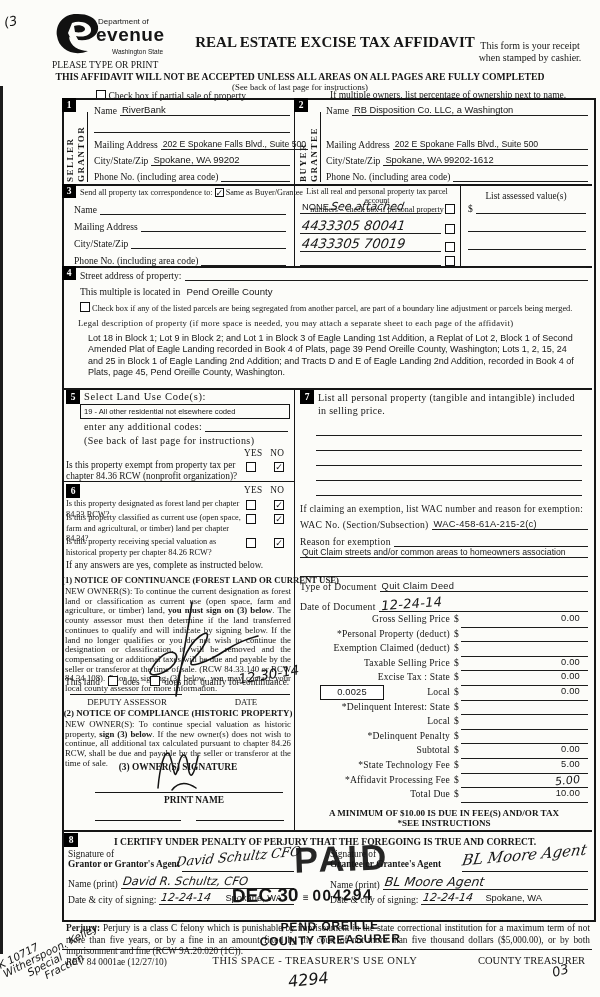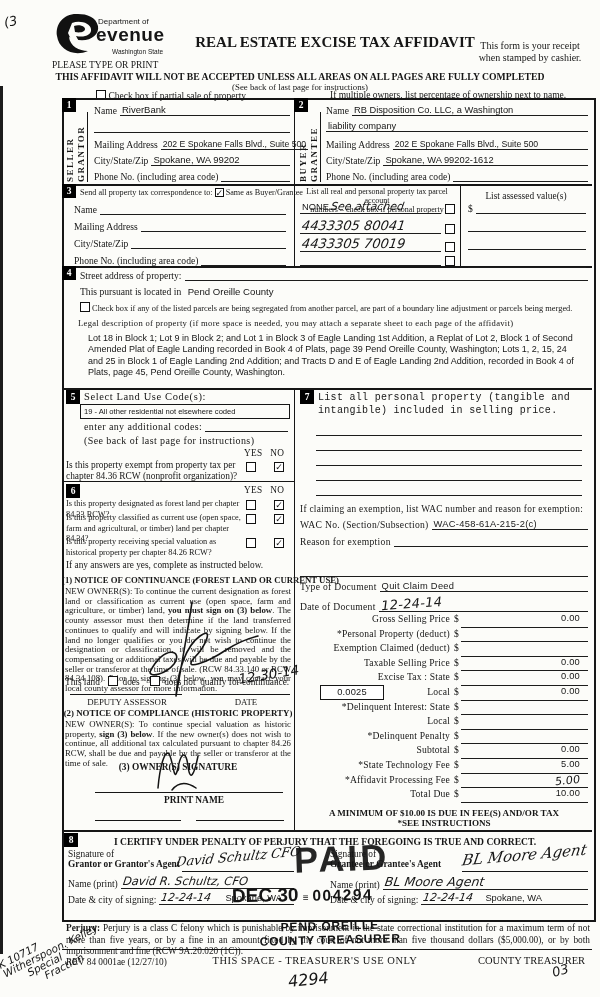--- a/index.html
+++ b/index.html
@@ -110,23 +110,20 @@
 
   <div class="badge" style="left:294px;top:98px;">2</div>
   <div class="abs" style="left:296px;top:112px;width:24px;height:70px;border-right:1.4px solid #161616;display:flex;justify-content:center;gap:1px;">
     <span class="vlabel">BUYER</span>
     <span class="vlabel">GRANTEE</span>
   </div>
   <div class="frow" style="left:326px;top:104px;width:262px;">
     <span class="flabel">Name</span>
     <span class="fline"><span class="fill" style="font-size:9.3px;">RB Disposition Co. LLC, a Washington</span></span>
   </div>
-  <div class="frow" style="left:326px;top:120px;width:262px;">
-    <span class="fline"><span class="fill" style="font-size:9.3px;">liability company</span></span>
-  </div>
   <div class="frow" style="left:326px;top:138px;width:262px;">
     <span class="flabel">Mailing Address</span>
     <span class="fline"><span class="fill">202 E Spokane Falls Blvd., Suite 500</span></span>
   </div>
   <div class="frow" style="left:326px;top:154px;width:262px;">
     <span class="flabel">City/State/Zip</span>
     <span class="fline"><span class="fill" style="font-size:9.3px;">Spokane, WA  99202-1612</span></span>
   </div>
   <div class="frow" style="left:326px;top:170px;width:262px;">
     <span class="flabel">Phone No. (including area code)</span>
@@ -191,21 +188,21 @@
   <div class="frow" style="left:468px;top:256px;width:118px;">
       <span class="fline"></span>
     </div>
 
   <div class="badge" style="left:62px;top:266px;">4</div>
   <div class="frow" style="left:80px;top:269px;width:508px;">
     <span class="flabel">Street address of property:</span>
     <span class="fline"><span class="fill"></span></span>
   </div>
   <div class="abs nw" style="left:80px;top:286px;font-size:9.6px;">
-    <span>This pursuant is located in</span>
+    <span>This multiple is located in</span>
     <span class="fill" style="font-size:9.6px;margin-left:4px;">Pend Oreille County</span>
   </div>
   <div class="abs nw" style="left:80px;top:302px;font-size:8.4px;">
     <span class="cb"></span>
     <span>Check box if any of the listed parcels are being segregated from another parcel, are part of a boundary line adjustment or parcels being merged.</span>
   </div>
   <div class="abs nw" style="left:78px;top:318px;font-size:8.6px;letter-spacing:0.3px;">Legal description of property (if more space is needed, you may attach a separate sheet to each page of the affidavit)</div>
   <div class="abs sans" style="left:88px;top:333px;width:486px;font-size:9px;line-height:11.4px;">Lot 18 in Block 1; Lot 9 in Block 2; and Lot 1 in Block 3 of Eagle Landing 1st Addition, a Replat of Lot 2, Block 1 of Second Amended Plat of Eagle Landing recorded in Book 4 of Plats, page 39 Pend Oreille County, Washington; Lots 1, 2, 15, 24 and 25 in Block 1 of Eagle Landing 2nd Addition; and Tracts D and E of Eagle Landing 2nd Addition, recorded in Book 4 of Plats, page 45, Pend Oreille County, Washington.</div>
 
   <div class="badge" style="left:66px;top:390px;">5</div>
@@ -273,21 +270,21 @@
     <svg width="58" height="52" viewBox="0 0 58 52">
       <path d="M8,48 C10,24 16,6 20,16 C24,26 24,44 28,28 C31,12 36,10 38,26 C40,42 44,36 48,16 M22,50 C30,40 40,44 46,48" fill="none" stroke="#141414" stroke-width="1.5" stroke-linecap="round"></path>
     </svg>
   </div>
   <div class="hline" style="left:95px;top:792px;width:188px;border-top-width:1px;"></div>
   <div class="abs b ctr nw" style="left:62px;top:795px;width:232px;font-size:9.4px;margin-left:16px;">PRINT NAME</div>
   <div class="hline" style="left:95px;top:820px;width:86px;border-top-width:1px;"></div>
   <div class="hline" style="left:196px;top:820px;width:88px;border-top-width:1px;"></div>
 
   <div class="badge" style="left:300px;top:390px;">7</div>
-  <div class="abs" style="left:318px;top:391px;width:262px;font-size:10px;line-height:13px;letter-spacing:0.3px;font-family:Liberation Mono, monospace;">List all personal property (tangible and intangible) included in selling price.</div>
+  <div class="abs" style="left:318px;top:391px;width:262px;font-size:10px;line-height:13px;letter-spacing:0.3px;">List all personal property (tangible and intangible) included in selling price.</div>
   <div class="frow" style="left:316px;top:424px;width:266px;">
       <span class="fline"></span>
     </div>
   <div class="frow" style="left:316px;top:439px;width:266px;">
       <span class="fline"></span>
     </div>
   <div class="frow" style="left:316px;top:454px;width:266px;">
       <span class="fline"></span>
     </div>
   <div class="frow" style="left:316px;top:469px;width:266px;">
@@ -298,20 +295,23 @@
     </div>
 
   <div class="abs nw" style="left:300px;top:504px;font-size:9.3px;letter-spacing:0.3px;">If claiming an exemption, list WAC number and reason for exemption:</div>
   <div class="frow" style="left:300px;top:518px;width:288px;letter-spacing:0.3px;">
     <span class="flabel">WAC No. (Section/Subsection)</span>
     <span class="fline"><span class="fill" style="font-size:9.3px;">WAC-458-61A-215-2(c)</span></span>
   </div>
   <div class="frow" style="left:300px;top:535px;width:288px;letter-spacing:0.3px;">
     <span class="flabel">Reason for exemption</span>
     <span class="fline"></span>
+  </div>
+  <div class="frow" style="left:300px;top:546px;width:288px;">
+    <span class="fline"><span class="fill">Quit Claim streets and/or common areas to homeowners association</span></span>
   </div>
   <div class="frow" style="left:300px;top:565px;width:288px;">
     <span class="fline"></span>
   </div>
   <div class="frow" style="left:300px;top:580px;width:288px;letter-spacing:0.3px;">
     <span class="flabel">Type of Document</span>
     <span class="fline"><span class="fill" style="font-size:9.3px;">Quit Claim Deed</span></span>
   </div>
   <div class="frow" style="left:300px;top:596px;width:288px;letter-spacing:0.3px;">
     <span class="flabel">Date of Document</span>

